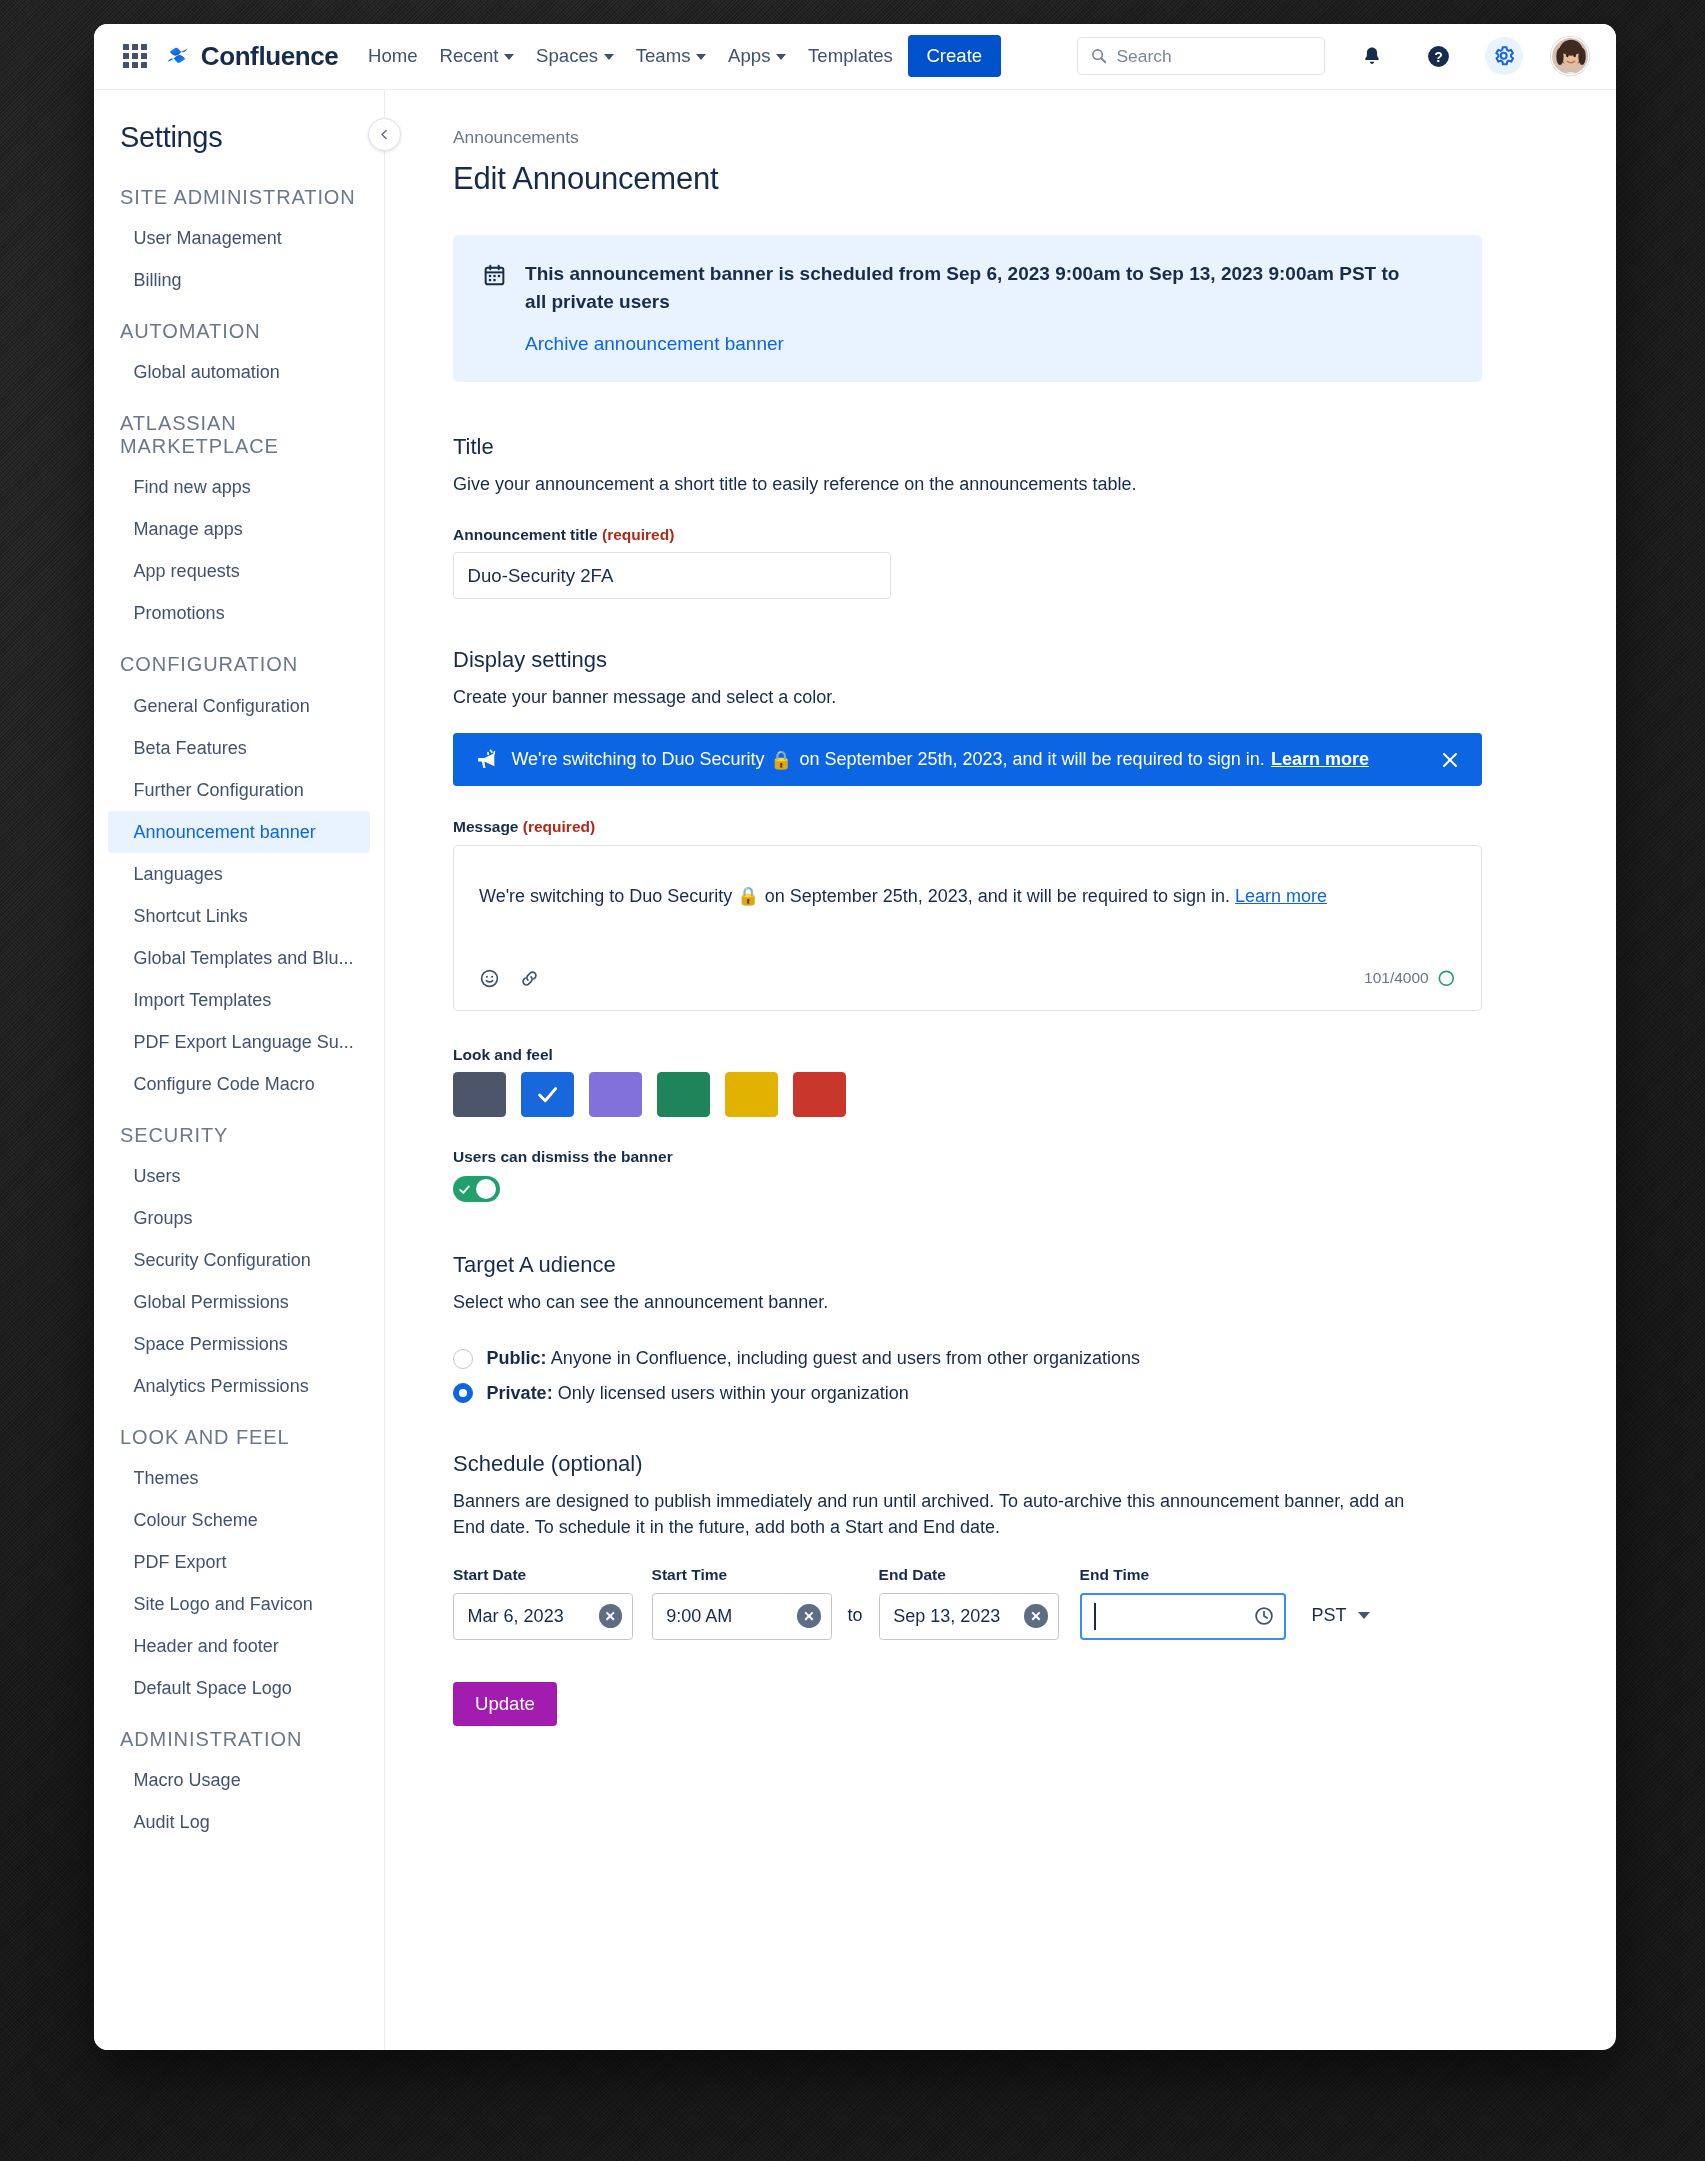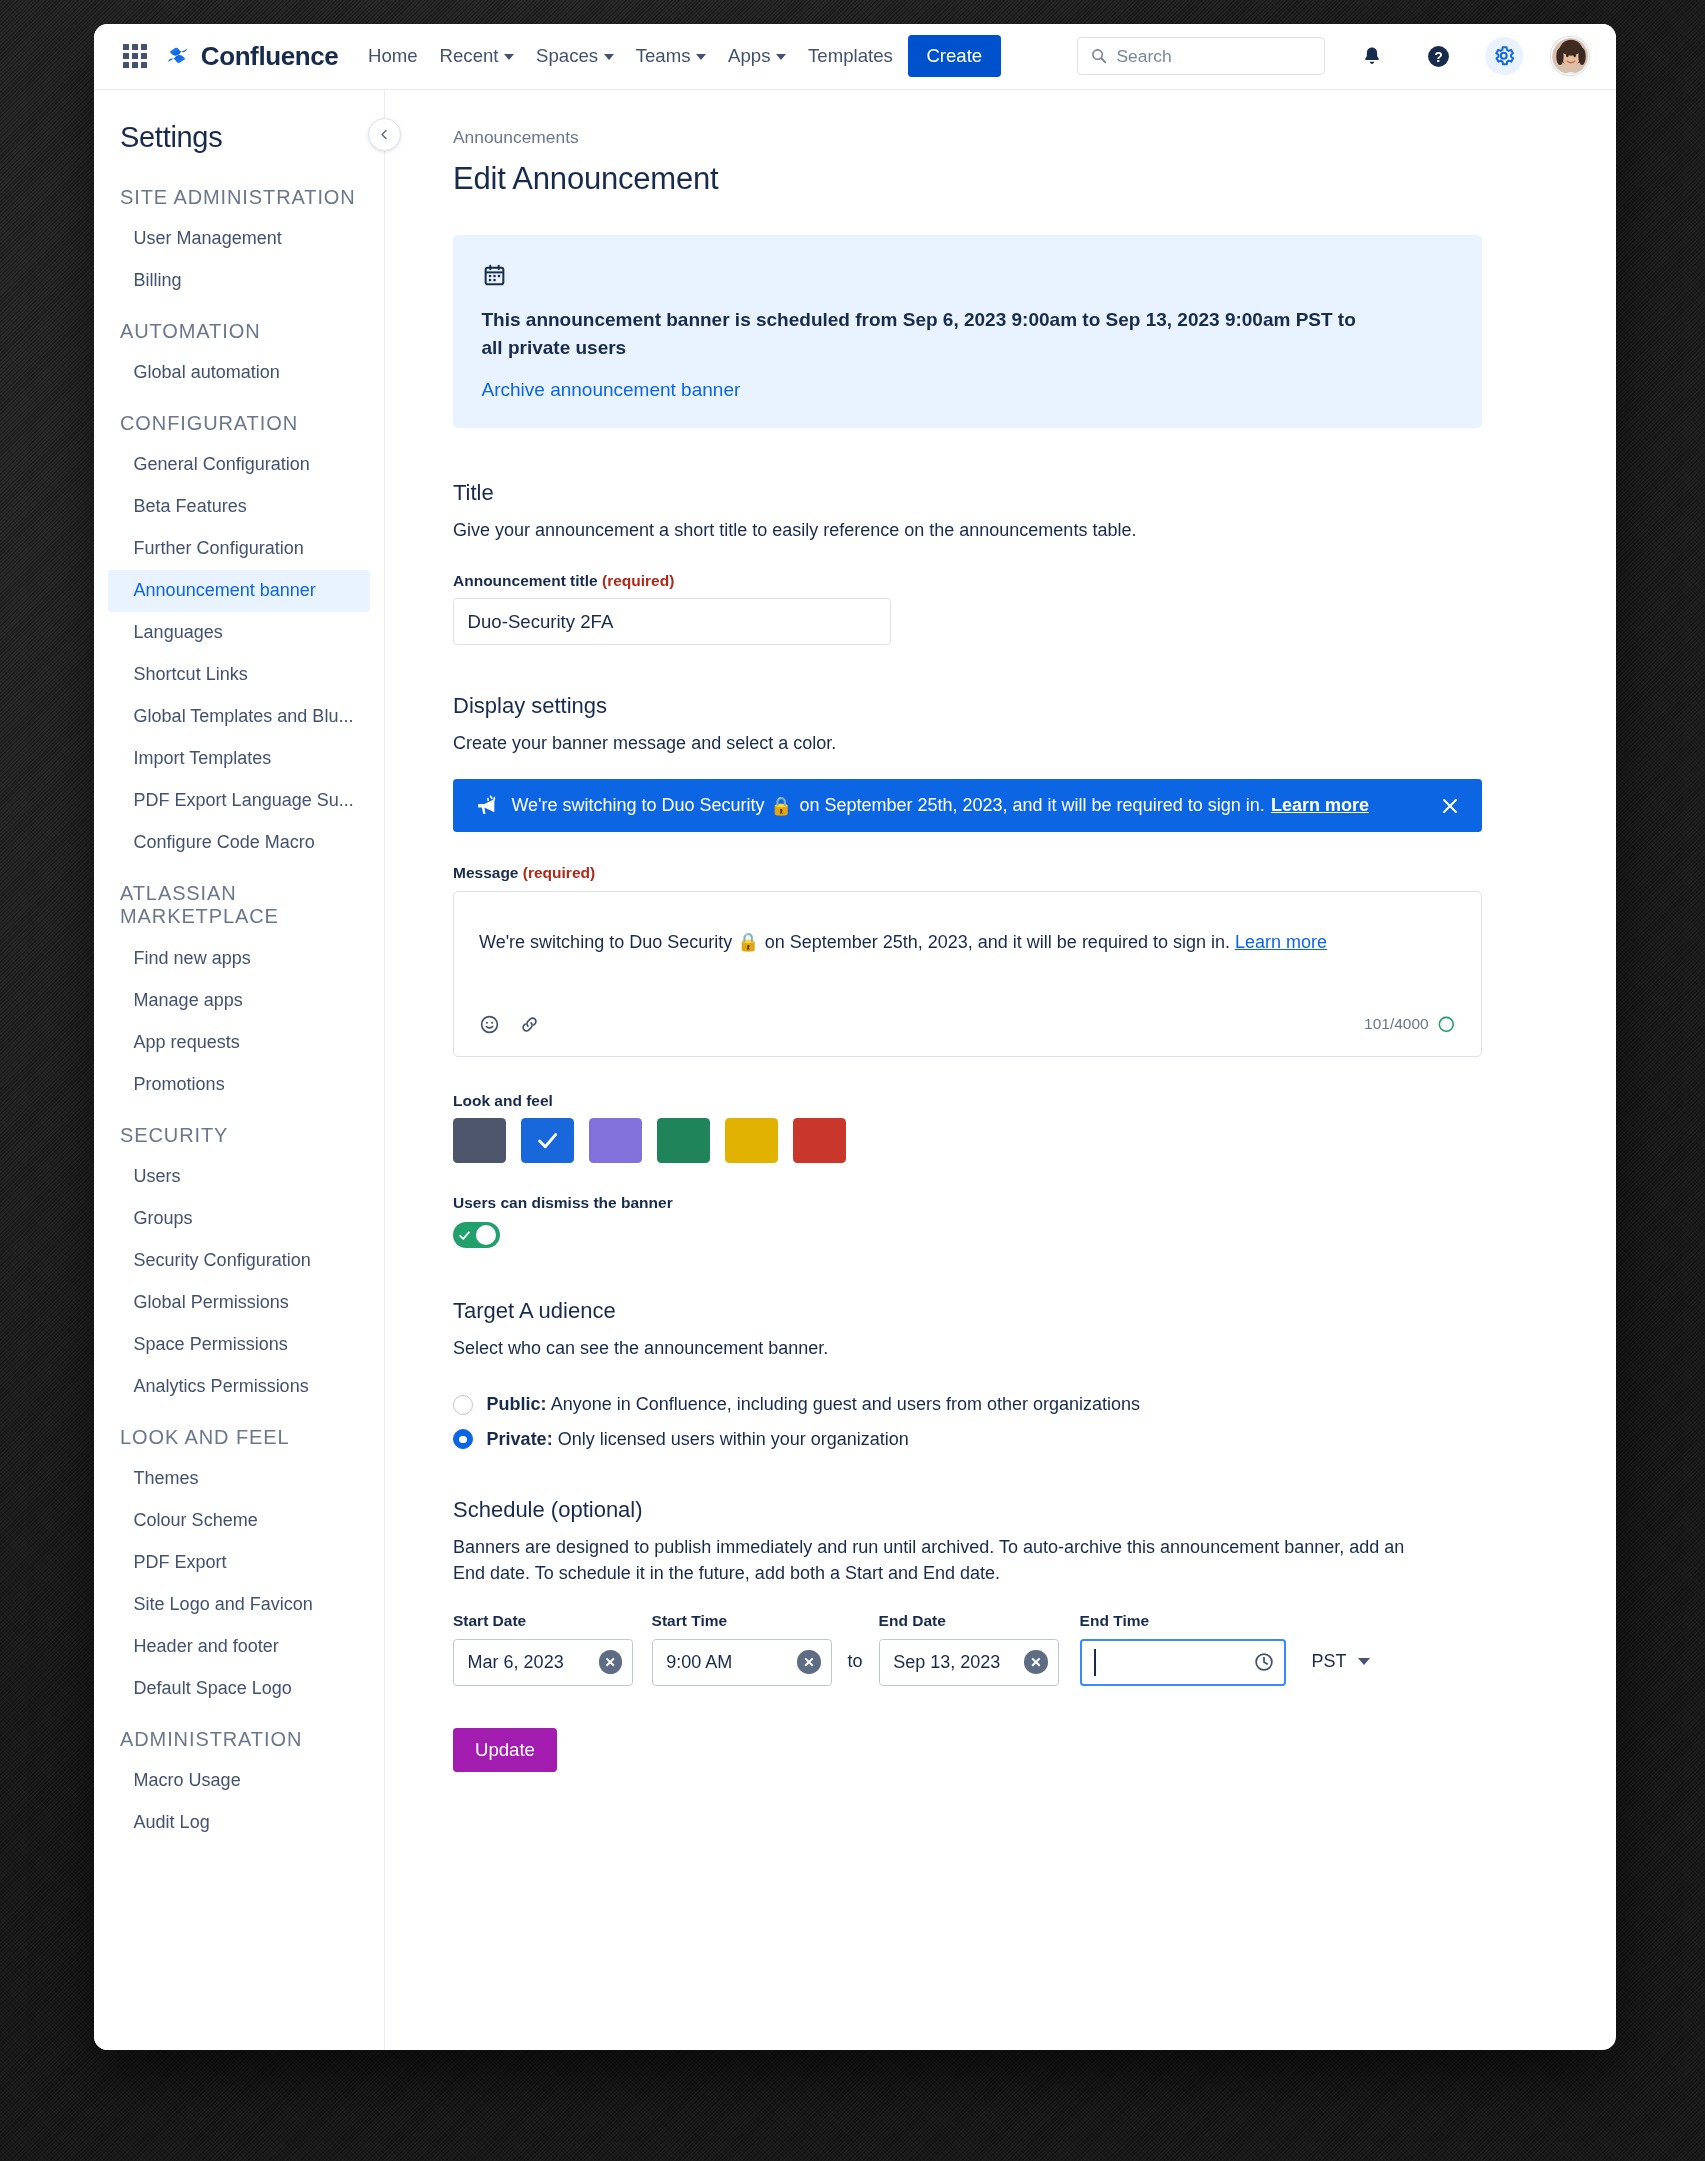--- a/index.html
+++ b/index.html
@@ -188,21 +188,20 @@
     letter-spacing: -0.2px; margin-bottom: 38px;
   }
 
   
   .info-banner {
     background: #e9f2ff;
     border-radius: 5px;
     padding: 25px 28.5px 27px 28.5px;
     display: flex; gap: 18.6px;
     margin-bottom: 52px;
-    flex-direction: column;
   }
   .info-banner .cal-icon { flex: 0 0 auto; margin-top: 2.5px; }
   .info-text {
     font-size: 19px; line-height: 1.45; color: #172b4d;
     font-weight: 700;
     max-width: 886px;
   }
   .info-link {
     display: inline-block;
     margin-top: 17.4px;
@@ -509,38 +508,38 @@
           <div class="nav-group">
             <div class="nav-group-label">SITE ADMINISTRATION</div>
             <div class="side-item">User Management</div>
             <div class="side-item">Billing</div>
           </div>
           <div class="nav-group">
             <div class="nav-group-label">AUTOMATION</div>
             <div class="side-item">Global automation</div>
           </div>
           <div class="nav-group">
+            <div class="nav-group-label">ATLASSIAN MARKETPLACE</div>
+            <div class="side-item">Find new apps</div>
+            <div class="side-item">Manage apps</div>
+            <div class="side-item">App requests</div>
+            <div class="side-item">Promotions</div>
+          </div>
+          <div class="nav-group">
             <div class="nav-group-label">CONFIGURATION</div>
             <div class="side-item">General Configuration</div>
             <div class="side-item">Beta Features</div>
             <div class="side-item">Further Configuration</div>
             <div class="side-item selected">Announcement banner</div>
             <div class="side-item">Languages</div>
             <div class="side-item">Shortcut Links</div>
             <div class="side-item">Global Templates and Blu...</div>
             <div class="side-item">Import Templates</div>
             <div class="side-item">PDF Export Language Su...</div>
             <div class="side-item">Configure Code Macro</div>
-          </div>
-          <div class="nav-group">
-            <div class="nav-group-label">ATLASSIAN MARKETPLACE</div>
-            <div class="side-item">Find new apps</div>
-            <div class="side-item">Manage apps</div>
-            <div class="side-item">App requests</div>
-            <div class="side-item">Promotions</div>
           </div>
           <div class="nav-group">
             <div class="nav-group-label">SECURITY</div>
             <div class="side-item">Users</div>
             <div class="side-item">Groups</div>
             <div class="side-item">Security Configuration</div>
             <div class="side-item">Global Permissions</div>
             <div class="side-item">Space Permissions</div>
             <div class="side-item">Analytics Permissions</div>
           </div>

